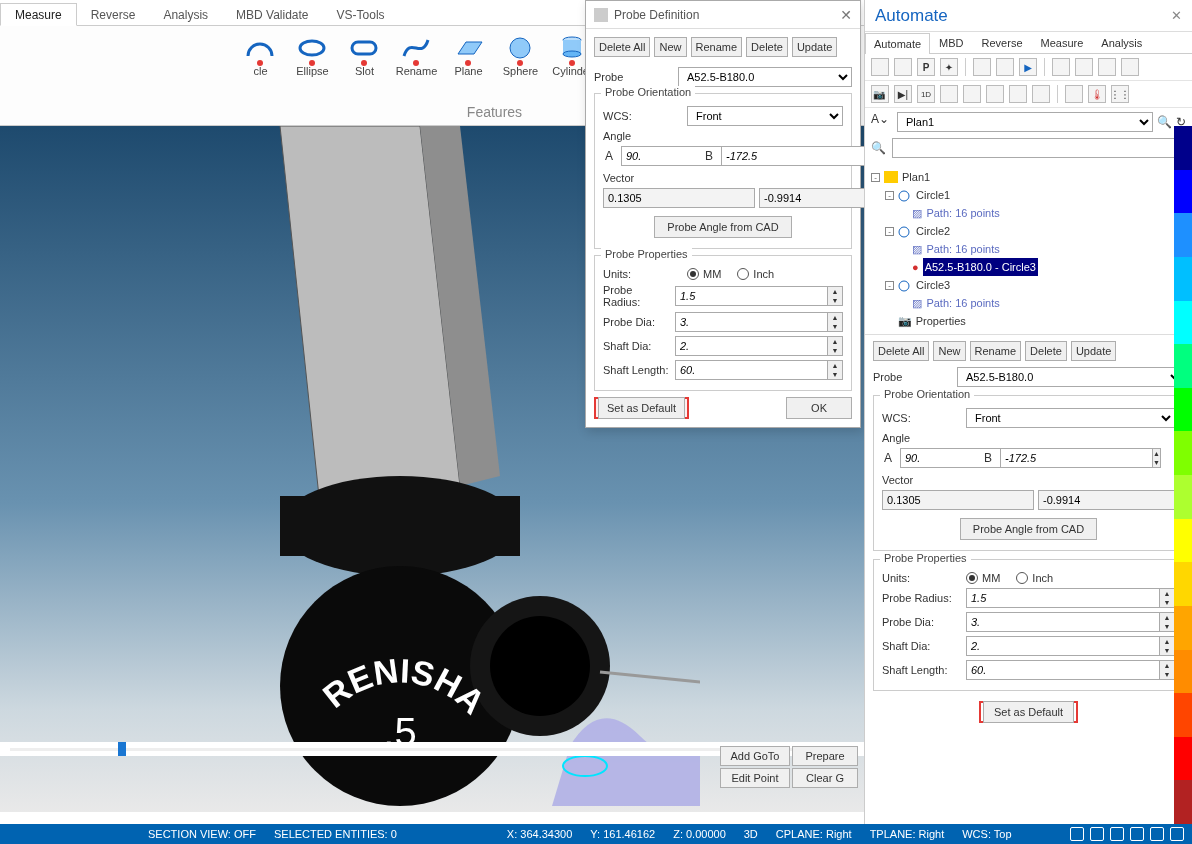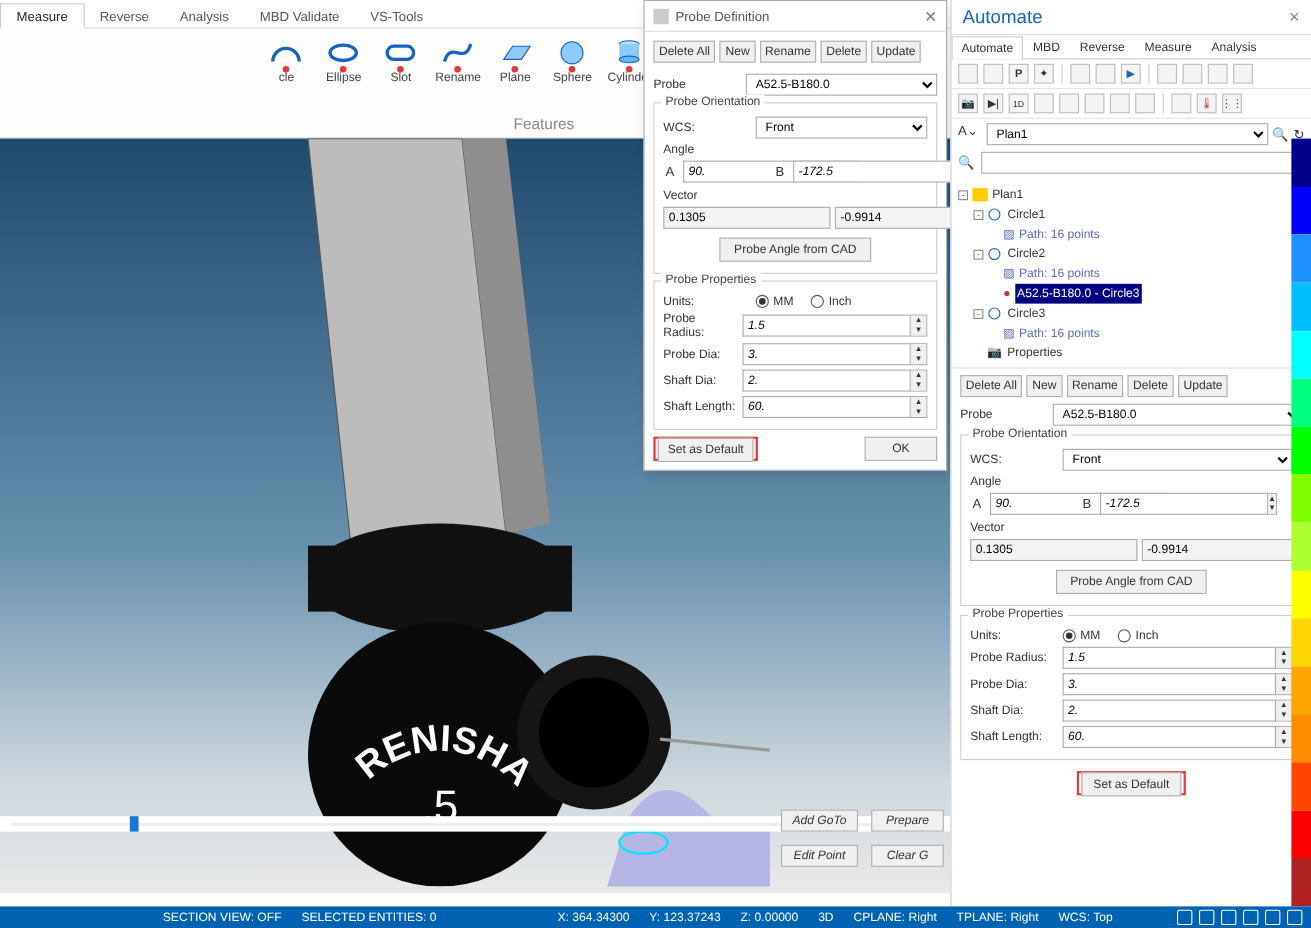--- a/index.html
+++ b/index.html
@@ -16,21 +16,21 @@
   .rg-item .ic { width:32px; height:32px; display:flex; align-items:center; justify-content:center; position:relative;}
   .rg-item .lbl { font-size:11px; color:#444; text-align:center; line-height:1;}
   .rg-title { font-size:14px; color:#888; padding-bottom:2px;}
   .ic svg { width:32px; height:32px; }
   .red-dot { position:absolute; width:6px; height:6px; background:#e53935; border-radius:50%; bottom:-2px; left:50%; transform:translateX(-50%); }
   
   .viewport { position:absolute; left:0; top:126px; width:864px; height:686px; background:linear-gradient(#1e4a6e,#6992b0 55%,#cdd8df 85%,#e9e9e9 100%); }
   .timeline { position:absolute; left:0; bottom:56px; width:864px; height:14px; background:#fff;}
   .timeline .track { position:absolute; left:10px; right:10px; top:6px; height:3px; background:#eee;}
   .timeline .marker { position:absolute; top:0; width:8px; height:14px; background:#1976d2; left:118px;}
-  .bottom-buttons { position:absolute; right:18px; bottom:20px; width:140px; display:grid; grid-template-columns:70px 66px; gap:12px; padding:4px;font-style:italic;}
+  .bottom-buttons { position:absolute; right:8px; bottom:20px; width:140px; display:grid; grid-template-columns:70px 66px; gap:2px; padding:4px;}
   .btn { border:1px solid #adadad; background:#f0f0f0; padding:3px 4px; font-size:11px; text-align:center; overflow:hidden; white-space:nowrap; cursor:default;}
   
   .statusbar { position:absolute; left:0; bottom:0; width:1192px; height:20px; background:#0063b1; color:#fff; display:flex; align-items:center; font-size:11px; padding:0 8px; gap:18px; white-space:nowrap;}
   .statusbar .sp { flex:0 0 auto;}
   .statusbar .icons { margin-left:auto; display:flex; gap:6px;}
   .statusbar .icons span{ width:14px; height:14px; border:1px solid #fff; border-radius:2px;}
   
   .dialog { position:absolute; left:585px; top:0; width:276px; background:#fff; border:1px solid #aaa; box-shadow:2px 4px 10px rgba(0,0,0,0.15); }
   .dlg-title { height:28px; display:flex; align-items:center; padding:0 8px; border-bottom:1px solid #ddd; color:#555; justify-content:space-between;}
   .dlg-title .t { display:flex; align-items:center; gap:6px;}
@@ -650,21 +650,21 @@
   <div style="background:#ff8c00"></div>
     <div style="background:#ff4500"></div>
     <div style="background:#ff0000"></div>
   <div style="background:#b22222"></div>
 </div>
 
 <div class="statusbar">
   <span class="sp" style="margin-left:140px">SECTION VIEW: OFF</span>
   <span class="sp">SELECTED ENTITIES: 0</span>
   <span class="sp" style="margin-left:92px">X:   364.34300</span>
-  <span class="sp">Y:   123.37243</span>
+  <span class="sp">Y:   161.46162</span>
   <span class="sp">Z:    0.00000</span>
   <span class="sp">3D</span>
   <span class="sp">CPLANE: Right</span>
   <span class="sp">TPLANE: Right</span>
   <span class="sp">WCS: Top</span>
   <div class="icons">
     <span></span>
       <span></span>
     <span></span>
       <span></span>

